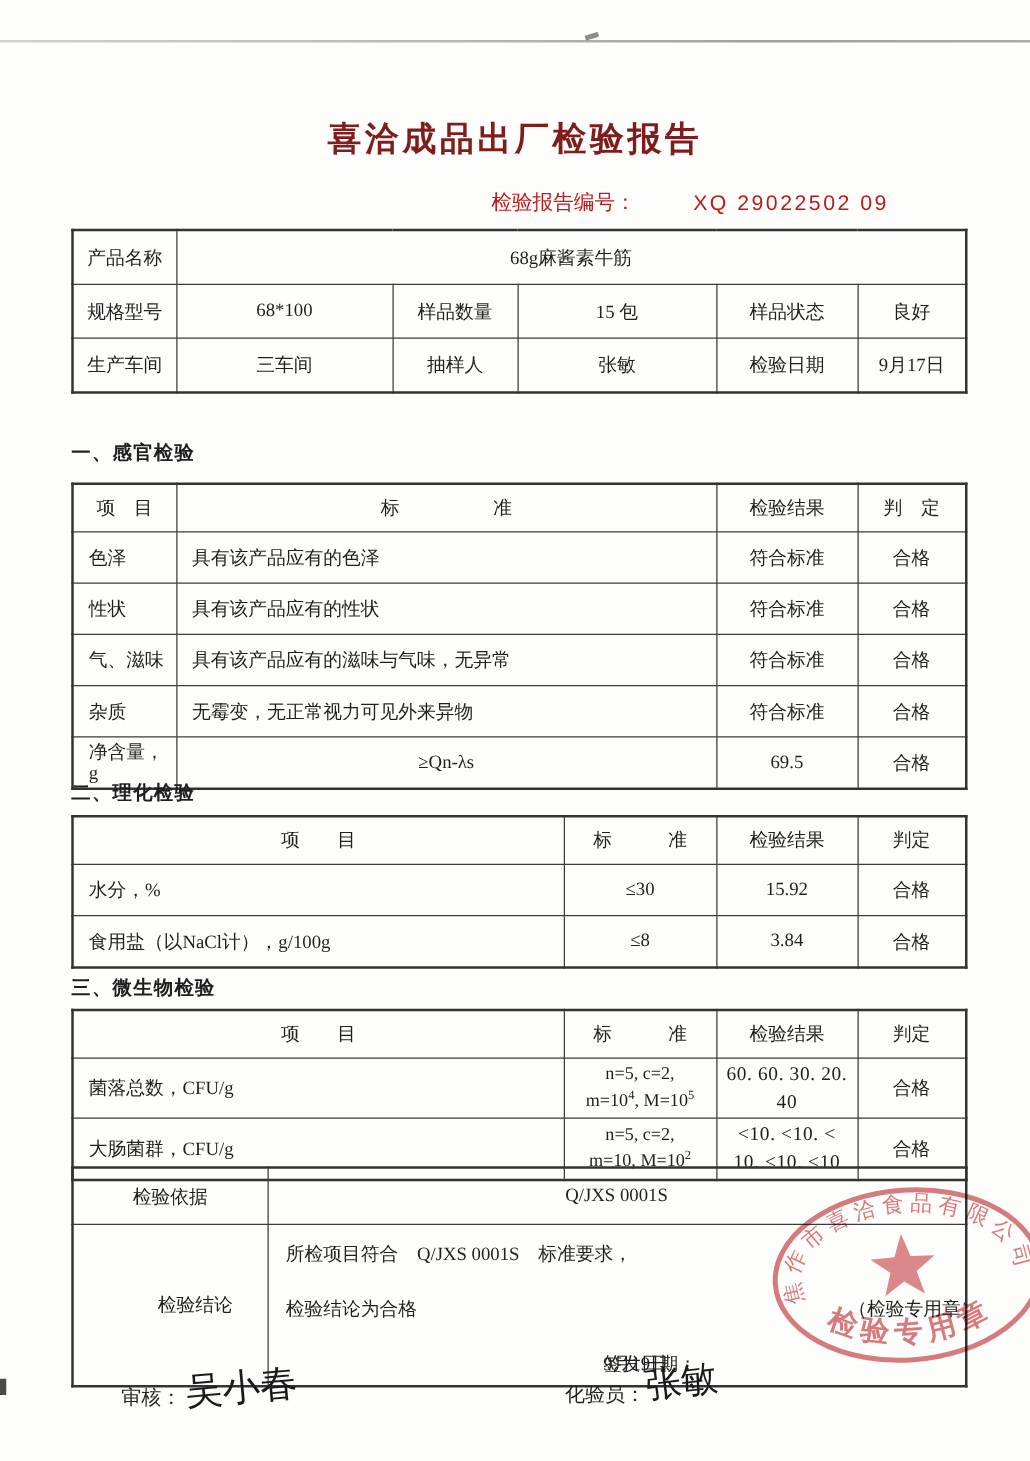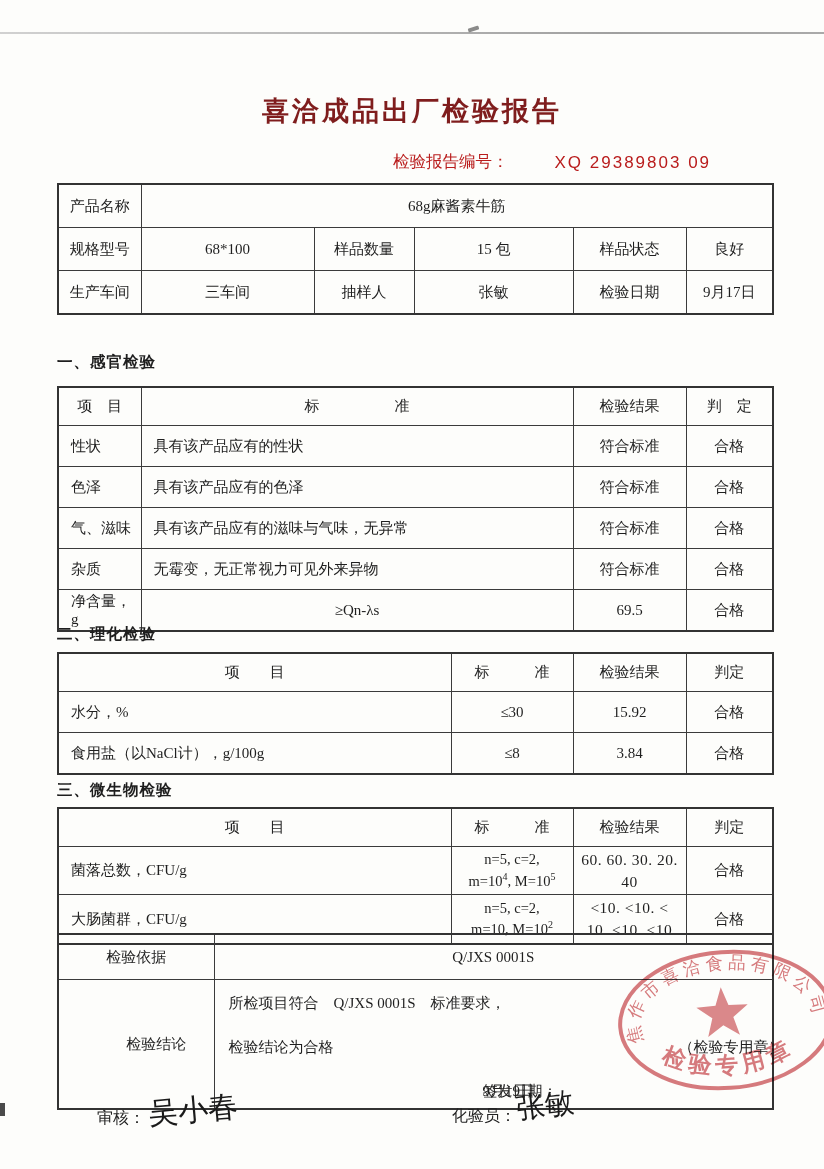--- a/index.html
+++ b/index.html
@@ -93,21 +93,21 @@
 <div class="page">
 
   <div class="scan-line"></div>
   <div class="scan-dash"></div>
   <div class="edge-mark"></div>
 
   <div class="doc-title">喜洽成品出厂检验报告</div>
 
   <div class="report-line">
     <span>检验报告编号：</span>
-    <span class="num">XQ  29389803  09</span>
+    <span class="num">XQ  29022502  09</span>
   </div>
 
   <table class="t-info">
     <colgroup>
         <col style="width:83px">
         <col style="width:173px">
         <col style="width:100px">
         <col style="width:159px">
         <col style="width:113px">
         <col style="width:87px">
@@ -146,28 +146,28 @@
         <col style="width:87px">
       </colgroup>
     <tbody>
         <tr>
       <td class="hd">项　目</td>
       <td class="hd">标　　　　　准</td>
       <td class="hd">检验结果</td>
       <td class="hd">判　定</td>
     </tr>
     <tr>
+      <td class="left">色泽</td>
+      <td class="left">具有该产品应有的色泽</td>
+      <td>符合标准</td>
+      <td>合格</td>
+    </tr>
+    <tr>
       <td class="left">性状</td>
       <td class="left">具有该产品应有的性状</td>
-      <td>符合标准</td>
-      <td>合格</td>
-    </tr>
-    <tr>
-      <td class="left">色泽</td>
-      <td class="left">具有该产品应有的色泽</td>
       <td>符合标准</td>
       <td>合格</td>
     </tr>
     <tr>
       <td class="left">气、滋味</td>
       <td class="left">具有该产品应有的滋味与气味，无异常</td>
       <td>符合标准</td>
       <td>合格</td>
     </tr>
     <tr>

